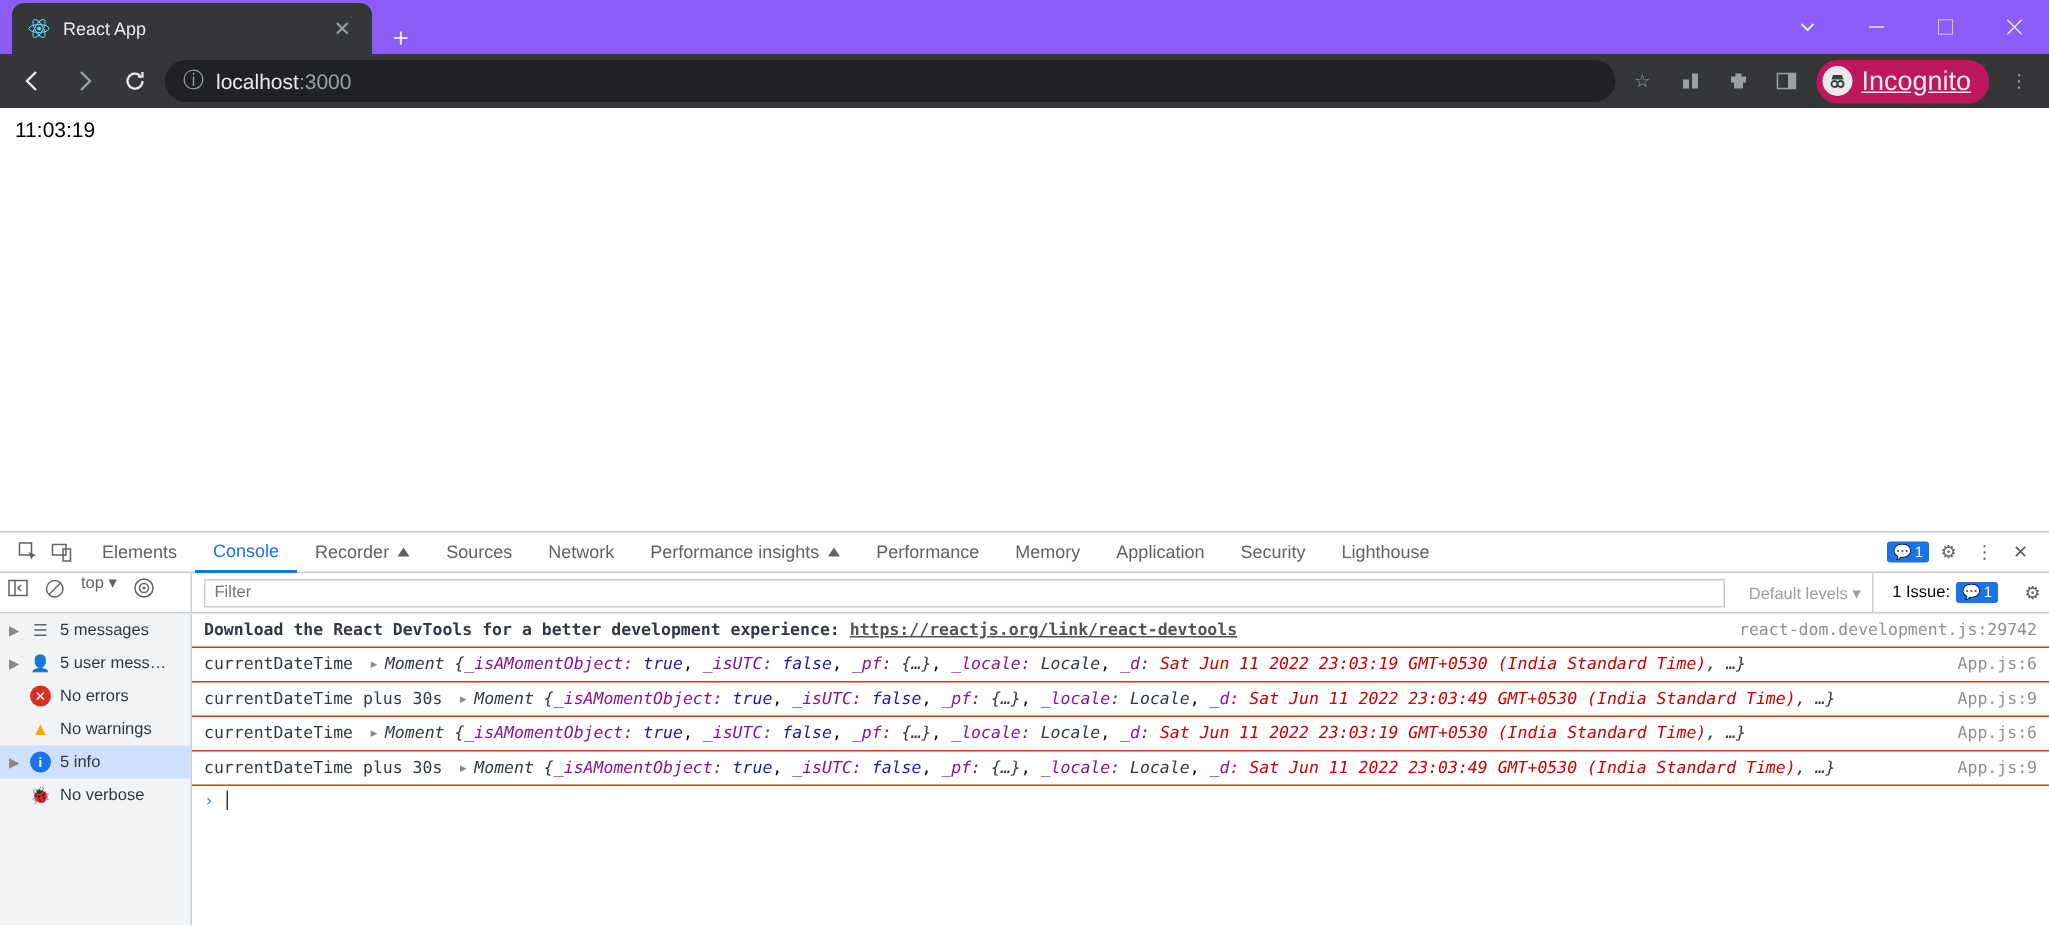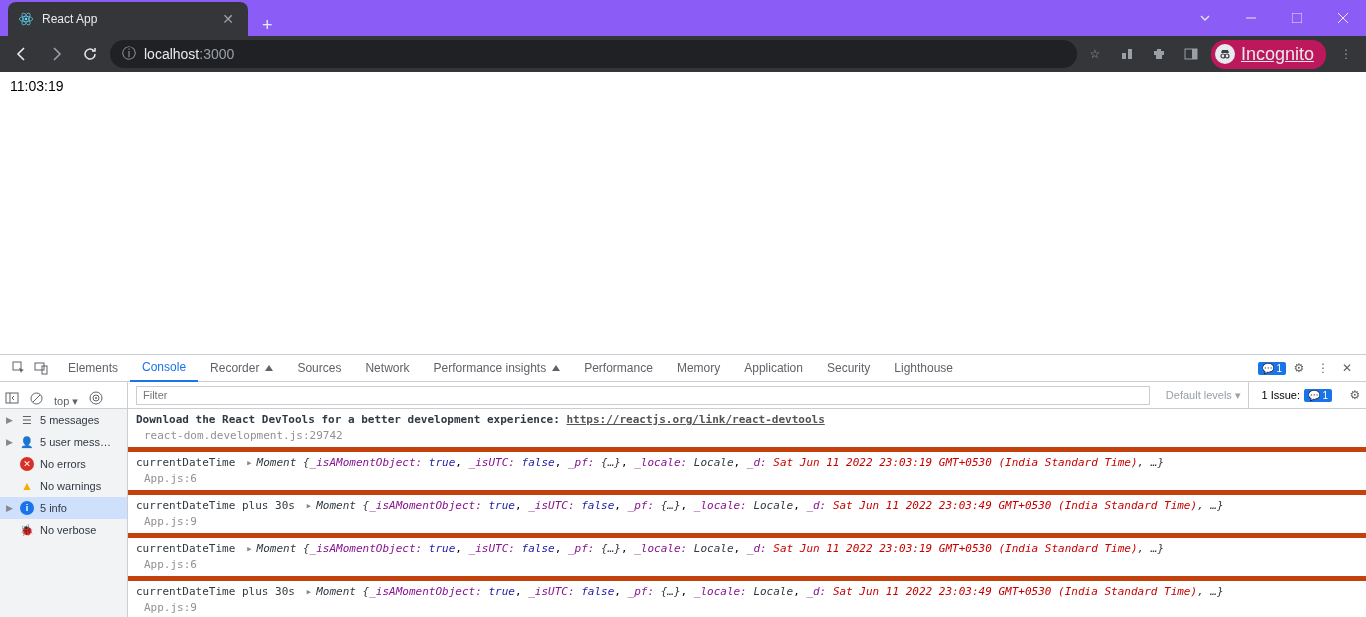--- a/index.html
+++ b/index.html
@@ -36,21 +36,21 @@
 .dt-left-icons { display: flex; gap: 4px; padding: 0 6px; }
 .dt-icon { width: 18px; height: 18px; display: flex; align-items: center; justify-content: center; color: #5f6368; cursor: pointer; }
 .dt-tab { padding: 0 12px; height: 27px; display: flex; align-items: center; color: #5f6368; cursor: pointer; gap: 4px; }
 .dt-tab.active { color: #1a73e8; border-bottom: 2px solid #1a73e8; height: 27px; }
 .dt-tab-rec::after { content: ""; width: 0; height: 0; border-left: 4px solid transparent; border-right: 4px solid transparent; border-bottom: 6px solid #5f6368; margin-left: 2px; }
 .dt-right { margin-left: auto; display: flex; align-items: center; gap: 2px; padding-right: 4px; }
 .dt-warn-badge { background: #1a73e8; color: #fff; font-size: 10px; padding: 1px 4px; border-radius: 2px; display: flex; align-items: center; gap: 2px; }
 .dt-gear, .dt-more, .dt-close { width: 22px; height: 22px; display: flex; align-items: center; justify-content: center; color: #5f6368; cursor: pointer; }
 
 .dt-toolbar { height: 27px; border-bottom: 1px solid #cacdd1; display: flex; align-items: center; }
-.dt-sidebar-hdr { width: 128px; display: flex; align-items: flex-end; gap: 4px; padding: 0 2px; border-right: 1px solid #cacdd1; height: 100%; }
+.dt-sidebar-hdr { width: 128px; display: flex; align-items: flex-start; gap: 4px; padding: 0 2px; border-right: 1px solid #cacdd1; height: 100%; }
 .dt-tb-btn { width: 20px; height: 20px; display: flex; align-items: center; justify-content: center; color: #5f6368; cursor: pointer; }
 .dt-ctx { color: #5f6368; cursor: pointer; font-size: 11px; padding: 0 4px; }
 .dt-filter { flex: 1; padding: 0 8px; }
 .dt-filter input { width: 100%; border: 1px solid #cacdd1; padding: 2px 6px; font-size: 11px; color: #5f6368; outline: none; height: 19px; }
 .dt-levels { color: #9aa0a6; padding: 0 8px; font-size: 11px; cursor: pointer; }
 .dt-issue { padding: 0 12px; font-size: 11px; display: flex; align-items: center; gap: 4px; border-left: 1px solid #cacdd1; height: 100%; }
 
 .dt-body { flex: 1; display: flex; overflow: hidden; }
 .dt-sidebar { width: 128px; border-right: 1px solid #cacdd1; background: #f1f3f4; }
 .sb-item { display: flex; align-items: center; gap: 6px; padding: 4px 6px; color: #303942; cursor: pointer; font-size: 11px; }
@@ -58,21 +58,21 @@
 .sb-caret { color: #888; font-size: 9px; width: 8px; }
 .sb-ico { width: 14px; height: 14px; display: flex; align-items: center; justify-content: center; flex-shrink: 0; }
 .sb-ico.red { background: #d93025; color: #fff; border-radius: 50%; font-size: 9px; }
 .sb-ico.blue { background: #1a73e8; color: #fff; border-radius: 50%; font-size: 9px; font-weight: bold; }
 .sb-ico.warn { color: #f9ab00; font-size: 12px; }
 .sb-ico.bug { color: #5f6368; }
 .sb-ico.user { color: #5f6368; }
 .sb-ico.msg { color: #5f6368; }
 
 .dt-console { flex: 1; overflow-y: auto; font-family: Menlo, Consolas, monospace; font-size: 11px; }
-.con-row { display: flex; padding: 3px 8px; border-bottom: 5px solid #c2410c; line-height: 16px; flex-direction: column; }
+.con-row { display: flex; padding: 3px 8px; border-bottom: 1px solid #c2410c; line-height: 16px; }
 .con-content { flex: 1; white-space: nowrap; overflow: hidden; text-overflow: ellipsis; }
 .con-source { color: #919191; cursor: pointer; padding-left: 8px; white-space: nowrap; }
 .con-bold { font-weight: bold; color: #303942; }
 .con-link { color: #545454; text-decoration: underline; }
 .con-label { color: #303942; }
 .con-expand { color: #888; margin: 0 4px; }
 .con-obj-italic { font-style: italic; color: #303942; }
 .con-prop { color: #881391; font-style: italic; }
 .con-true { color: #1a1aa6; font-style: italic; }
 .con-false { color: #1a1aa6; font-style: italic; }

